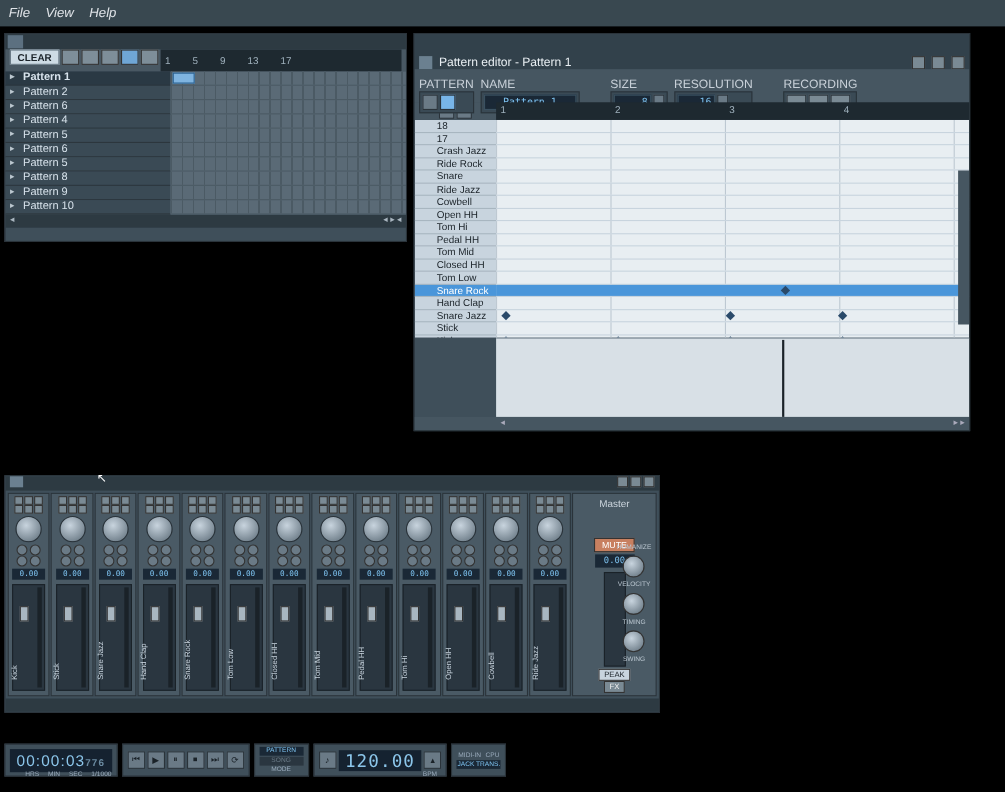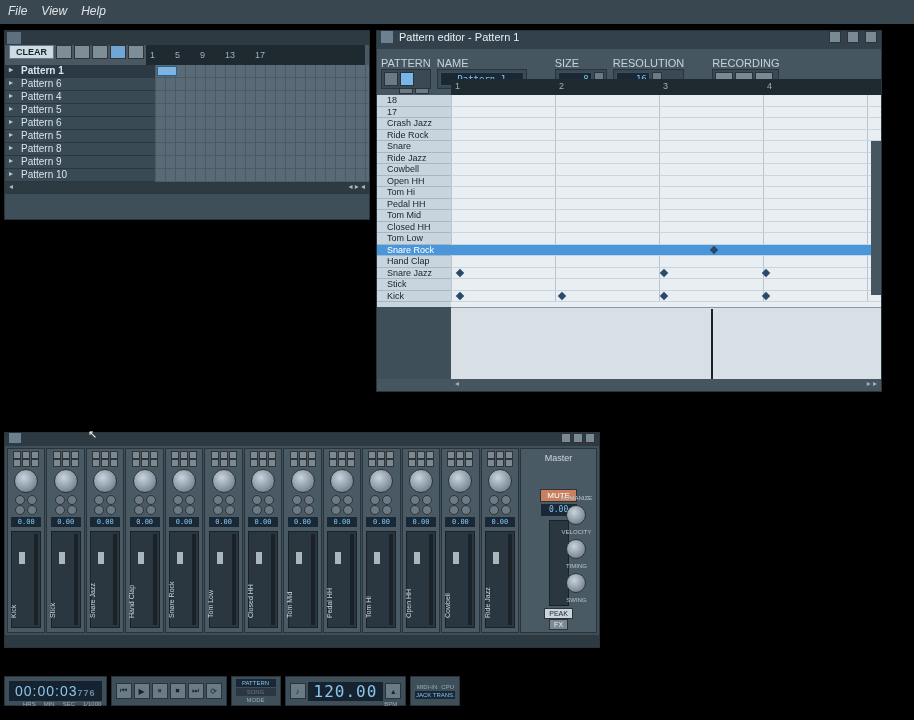--- a/index.html
+++ b/index.html
@@ -19,40 +19,40 @@
   .plist { position:relative; }
   .prow { display:flex; height:13px; }
   .prow .name { width:150px; background:#3a4a55; color:#d8e3ec; font-size:10px; padding-left:16px; border-bottom:1px solid #2c363d; position:relative; }
   .prow.sel .name { background:#2a3944; font-weight:bold; }
   .prow .name::before { content:'▸'; position:absolute; left:4px; color:#bcc8d0; font-size:8px; }
   .prow .grid { flex:1; background:#5a6a76; border-bottom:1px solid #4b5a64; position:relative; background-image: repeating-linear-gradient(to right, #4b5a64 0 1px, transparent 1px 10px); }
   .pblock { position:absolute; left:2px; top:1px; width:20px; height:10px; background:#7fb4e0; border:1px solid #2a6090; }
   .sedge { height:12px; background:#2d3a42; display:flex; justify-content:space-between; padding:0 4px; color:#aab6c0; font-size:8px; }
 
   .pe { position:absolute; left:376px; top:30px; width:506px; height:362px; background:#3f4f5a; border:1px solid #2a333a; display:flex; flex-direction:column; }
-  .pe .titlebar { height:18px; background:#32414b; display:flex; align-items:flex-start; padding:0 4px; gap:6px; }
+  .pe .titlebar { height:32px; background:#32414b; display:flex; align-items:flex-end; padding:0 4px; gap:6px; }
   .pe .titlebar .ticon{ width:12px;height:12px;background:#6b8090; }
   .pe .titlebar .ttxt{ flex:1; color:#e8eef2; font-size:11px; }
   .pe .titlebar .wbtn{ width:12px;height:12px;background:#7a8a94;border:1px solid #333; }
   .pe .top { height:30px; background:#465661; display:flex; padding:2px 4px; gap:6px; }
   .panel { background:#3a4a55; border:1px solid #2a333a; display:flex; align-items:center; padding:2px; gap:2px; }
   .panel-wrap{ position:relative; padding-top:6px; }
   .seg { width:14px; height:14px; background:#6a7a86; border:1px solid #2a333a; }
   .seg.on { background:#78b5e8; }
   .namefield { width:84px; height:14px; background:#1a2836; color:#7ec3f0; font-size:9px; font-family:monospace; text-align:center; border:1px solid #3a5060; line-height:12px; }
   .numfield { width:34px; height:14px; background:#1a2836; color:#7ec3f0; font-size:9px; font-family:monospace; text-align:right; padding-right:2px; line-height:12px; border:1px solid #3a5060; }
   .spin { width:10px; height:14px; background:#6a7a86; border:1px solid #2a333a; }
   .recbtn { width:18px; height:18px; background:#7a8a94; border:1px solid #2a333a; }
   .pe .ruler { height:16px; display:flex; }
   .pe .ruler .left { width:74px; background:#465661; display:flex; justify-content:center; align-items:center; gap:2px; }
   .pe .ruler .nums { flex:1; background:#1e2930; color:#9fb0bc; font-size:9px; position:relative; }
   .pe .ruler .nums span { position:absolute; top:2px; }
   .pe .body { flex:1; display:flex; overflow:hidden; position:relative; }
   .pe .inst { width:74px; background:#c8d4de; }
-  .irow { height:11.5px; line-height:11px; font-size:9px; color:#1a2228; padding-left:10px; border-bottom:1px solid #a8b6c0; }
+  .irow { height:11.5px; line-height:11px; font-size:9px; color:#1a2228; padding-left:20px; border-bottom:1px solid #a8b6c0; }
   .irow.sel { background:#4a96da; color:#fff; }
   .pe .cells { flex:1; position:relative; background:#e8eef2; }
   .crow { height:11.5px; border-bottom:1px solid #c8d4de; position:relative; background-image: linear-gradient(to right, #b8c4ce 0 1px, transparent 1px); background-size: 104px 100%; }
   .crow.sel { background:#4a96da; }
   .note { position:absolute; width:6px; height:6px; background:#2a4a6a; transform:rotate(45deg); top:2px; }
   .pe .vel { height:72px; background:#d8e0e6; border-top:1px solid #8a98a4; position:relative; margin-left:74px;}
   .vbar { position:absolute; bottom:0; width:2px; background:#1a2228; }
   .pe .sb { height:12px; background:#465661; display:flex; }
   .pe .sbv { position:absolute; right:0; top:46px; width:10px; bottom:12px; background:#465661; }
 
@@ -125,20 +125,24 @@
     </div>
   </div>
   <div class="plist" id="plist">
       <div class="prow sel">
         <div class="name">Pattern 1</div>
         <div class="grid">
           <div class="pblock"></div>
         </div>
       </div>
       <div class="prow">
+        <div class="name">Pattern 2</div>
+        <div class="grid"></div>
+      </div>
+      <div class="prow">
         <div class="name">Pattern 6</div>
         <div class="grid"></div>
       </div>
       <div class="prow">
         <div class="name">Pattern 4</div>
         <div class="grid"></div>
       </div>
       <div class="prow">
         <div class="name">Pattern 5</div>
         <div class="grid"></div>

